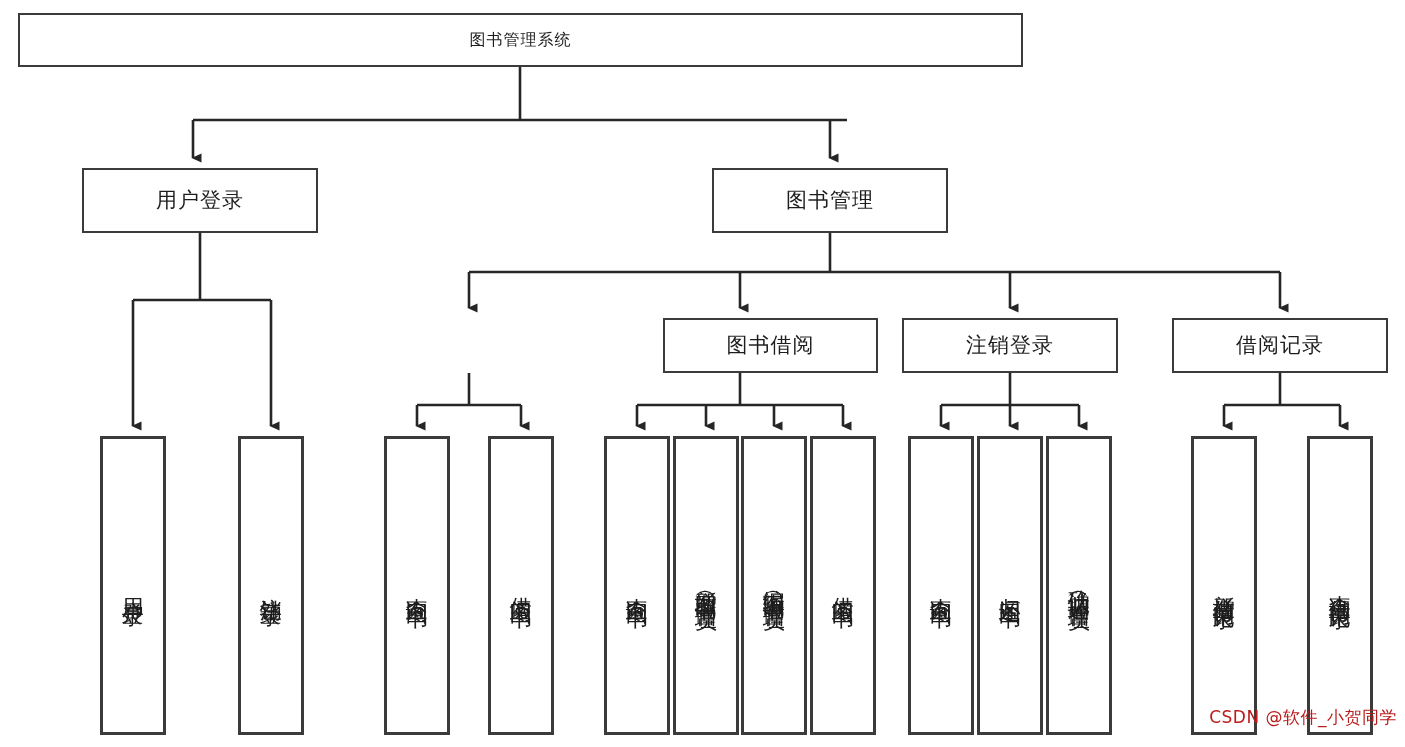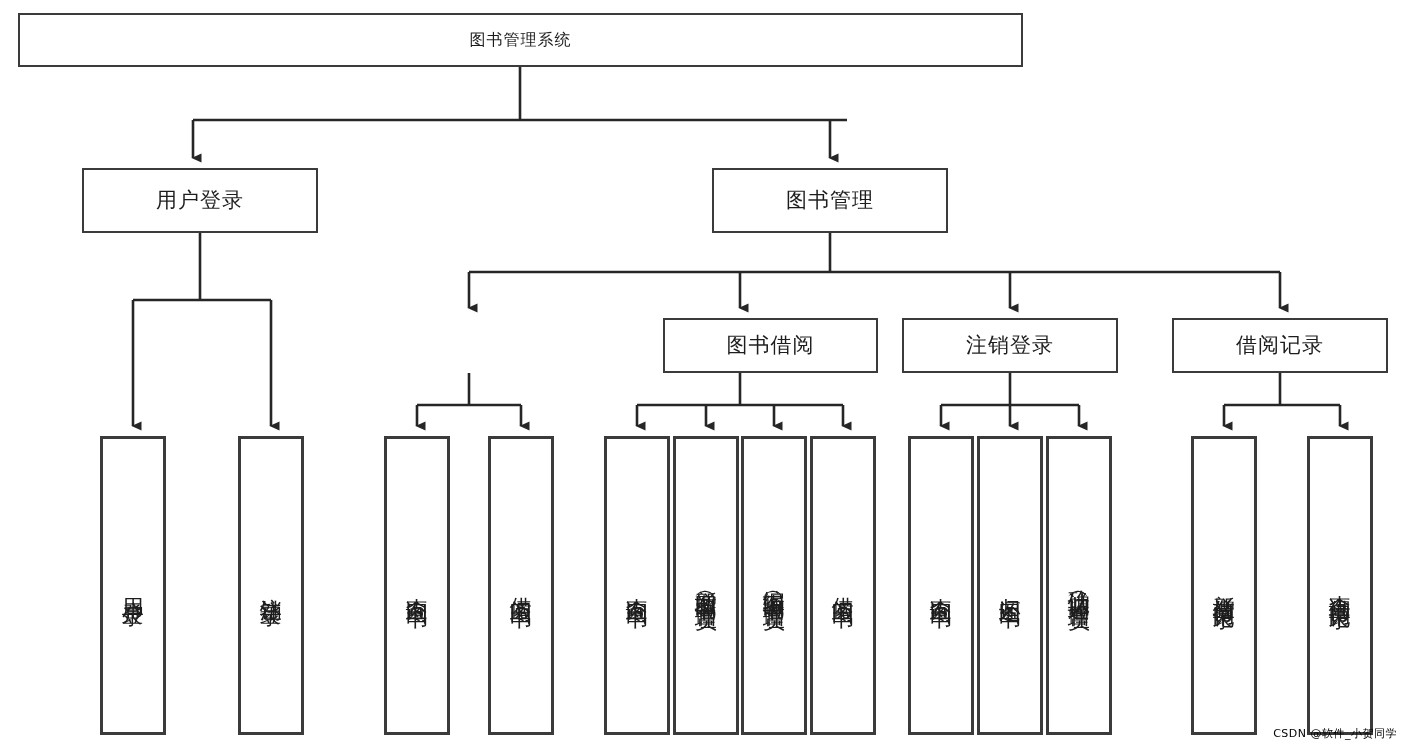--- a/index.html
+++ b/index.html
@@ -50,23 +50,23 @@
     font-size:22px;
     line-height:1.15;
     letter-spacing:3px;
     white-space:nowrap;
     text-align:center;
   }
 
   .watermark{
     position:absolute;
     right:8px;
-    bottom:6px;
-    font-size:11px;
-    color:#000000;
+    bottom:18px;
+    font-size:17px;
+    color:#b91c1c;
     letter-spacing:0.5px;
     white-space:nowrap;
     user-select:none;
   }
 </style>
 </head>
 <body>
 
 <div id="diagram">
 

